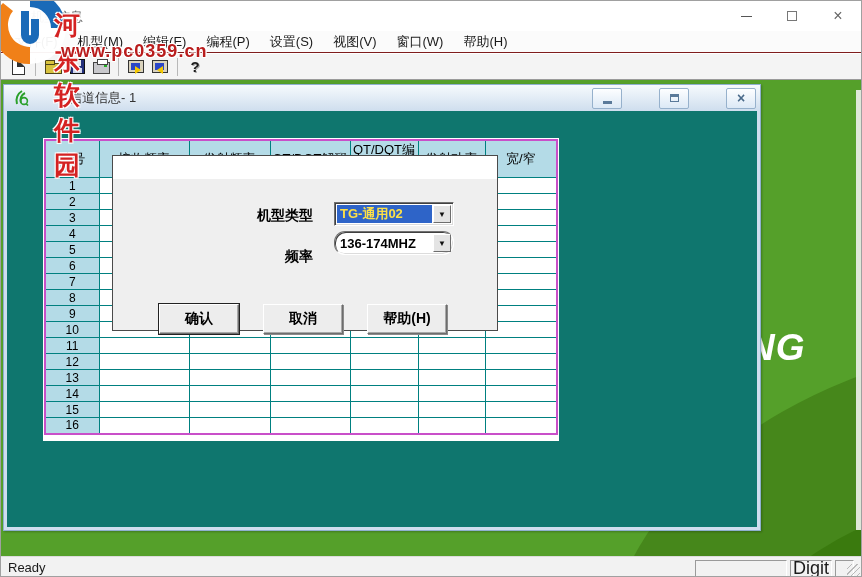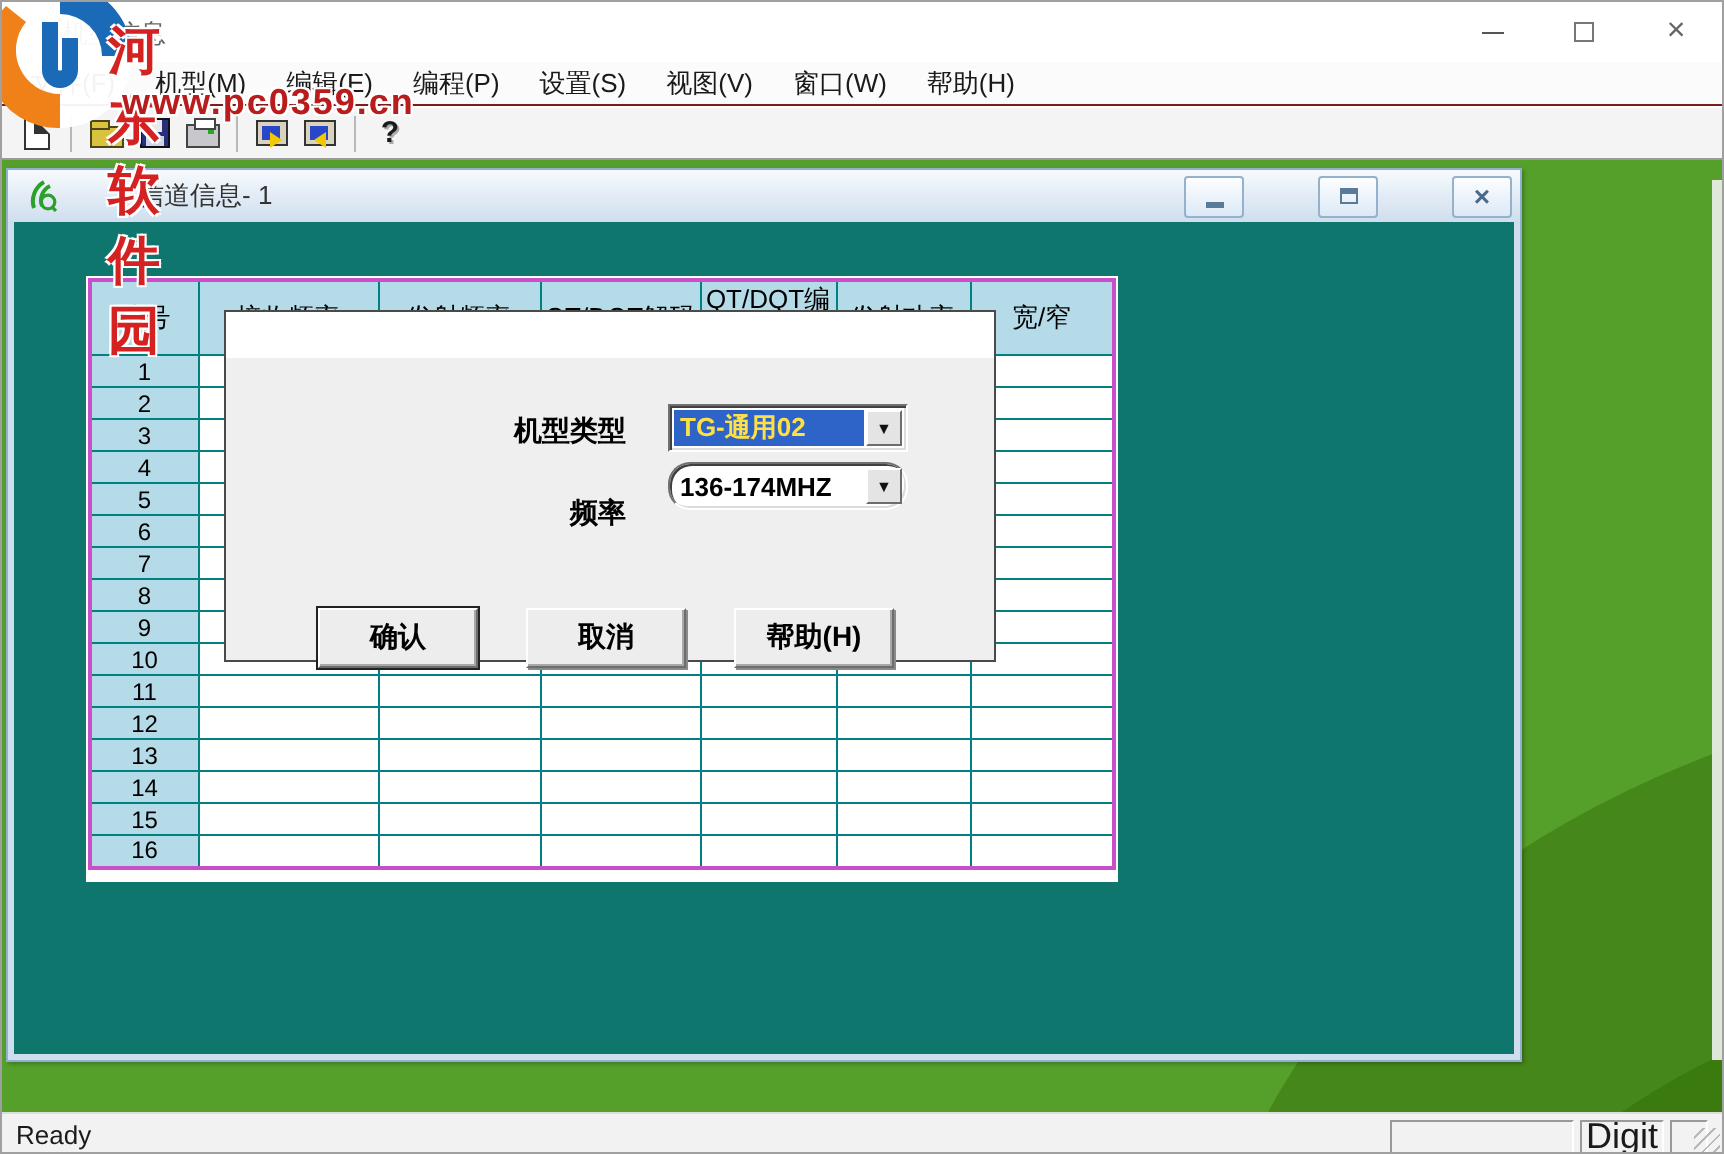--- a/index.html
+++ b/index.html
@@ -168,20 +168,21 @@
       <div class="tool-sep"></div>
       <div class="tool-btn">
         <div class="i-help">?</div>
       </div>
     </div>
 
   <div class="mdi">
     <div class="curve1"></div>
     <div class="curve2"></div>
     <div class="right-strip"></div>
+    <div class="branding">NG</div>
 
     <div class="child">
       <div class="child-titlebar">
         <svg width="18" height="16" viewBox="0 0 18 16">
           <path d="M9 13 A8 8 0 0 1 13 3" fill="none" stroke="#2ba02b" stroke-width="2"></path>
           <path d="M5 14 A11 11 0 0 1 10 1" fill="none" stroke="#2ba02b" stroke-width="2"></path>
           <circle cx="12" cy="11" r="3.4" fill="none" stroke="#2ba02b" stroke-width="1.6"></circle>
           <line x1="14" y1="13.5" x2="16" y2="15.5" stroke="#2ba02b" stroke-width="1.6"></line>
         </svg>
         <span class="child-title">信道信息- 1</span>

